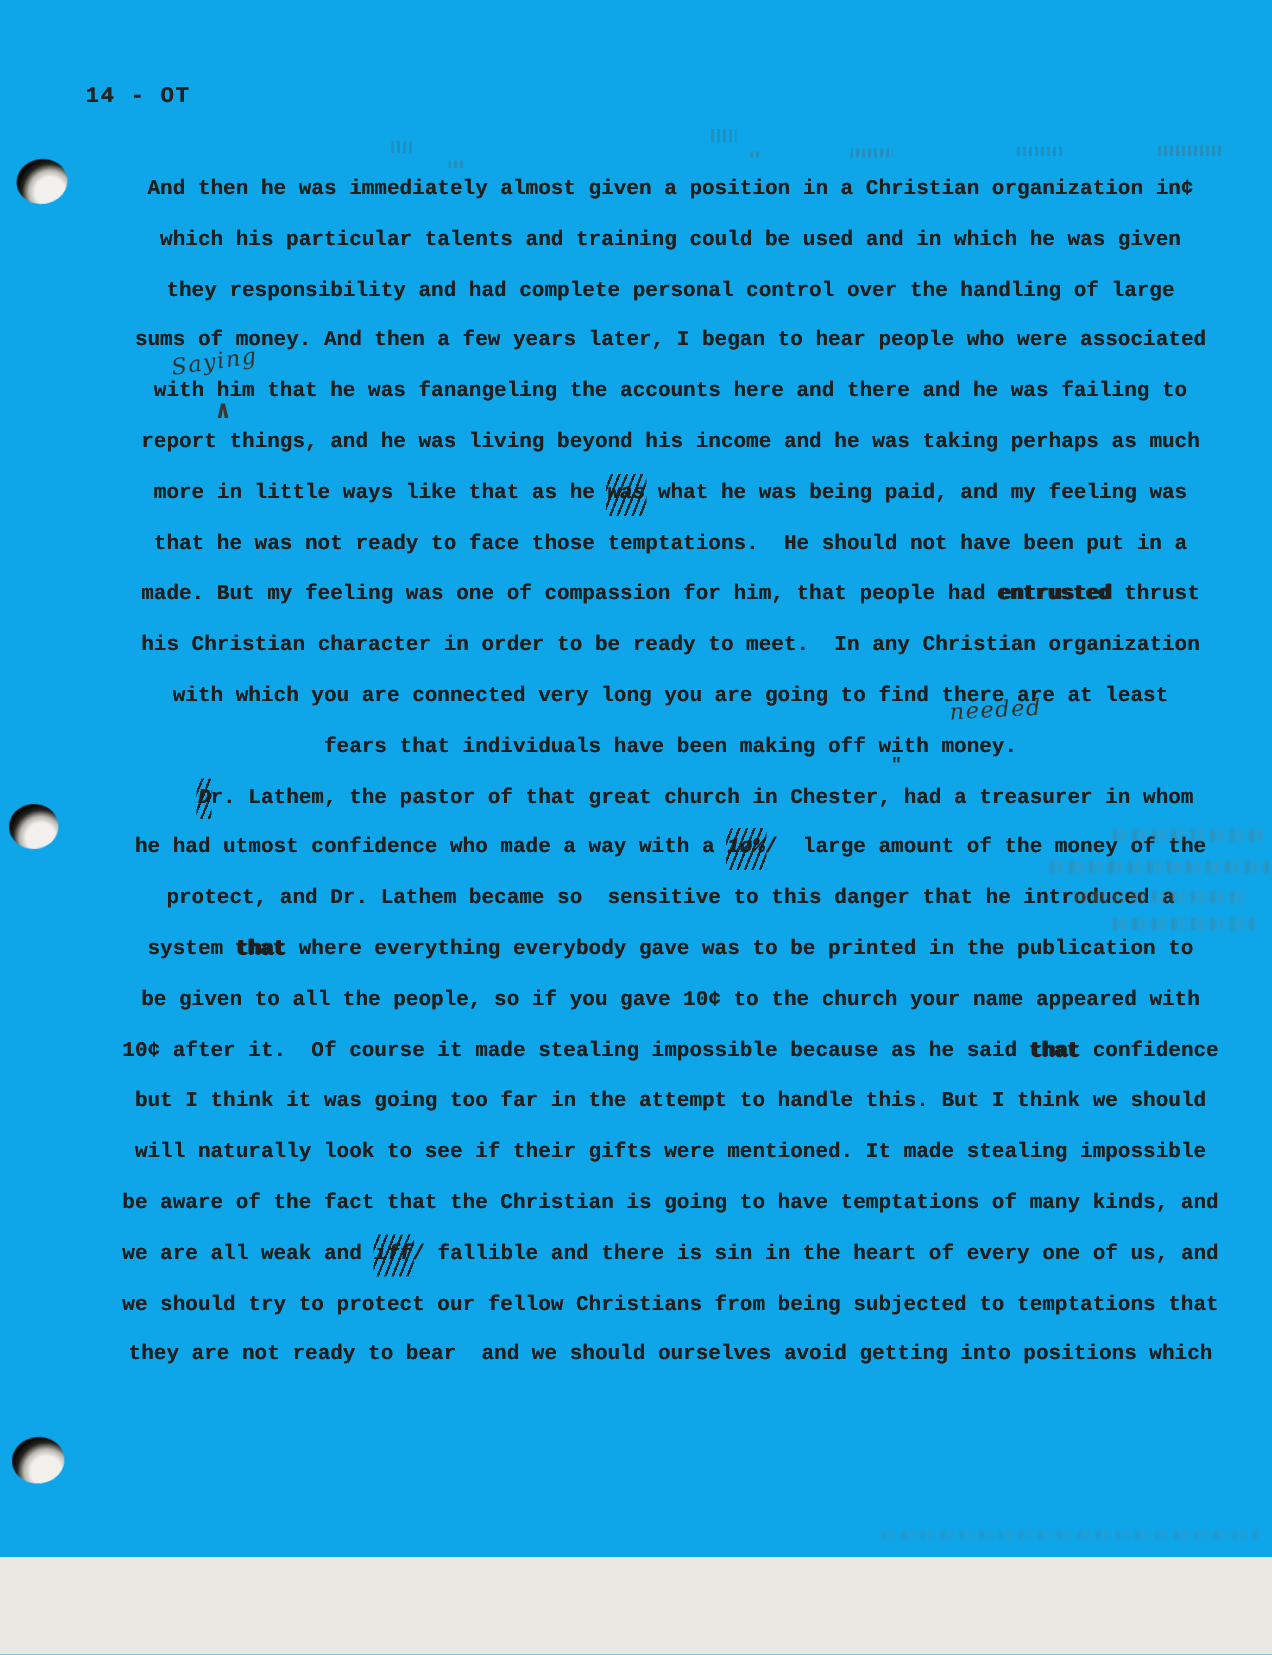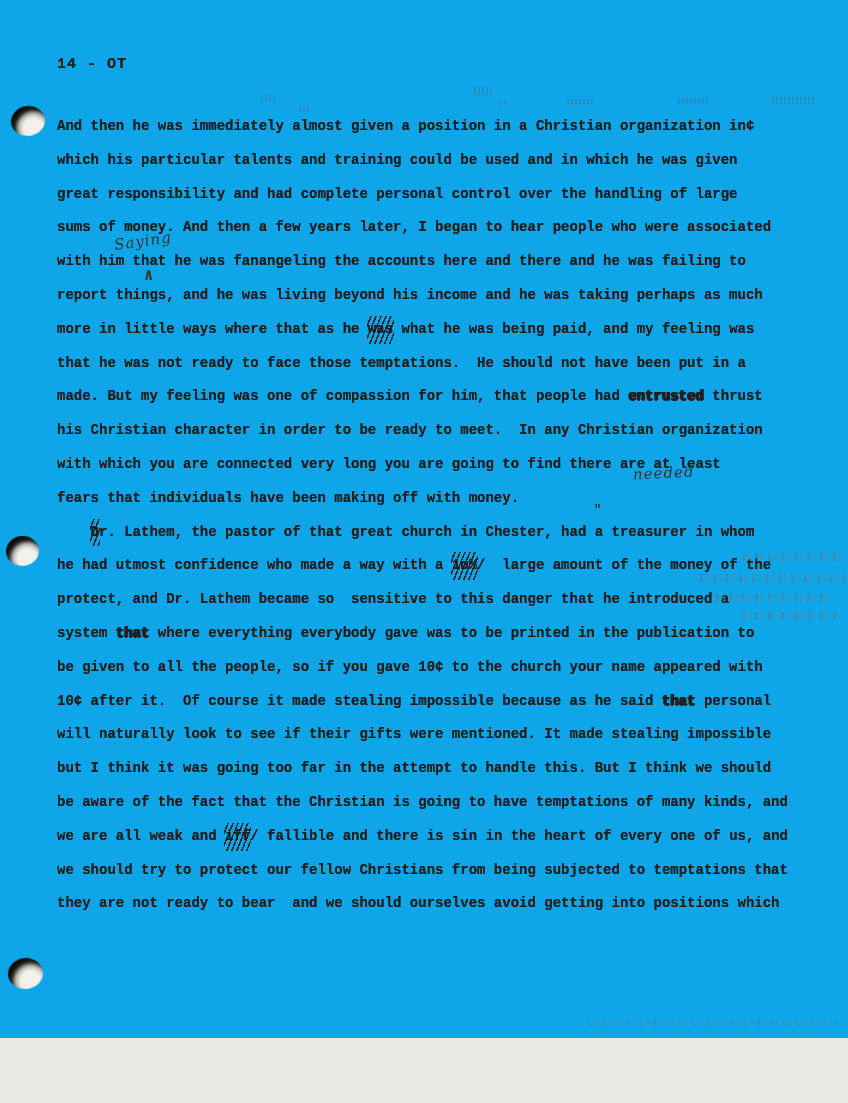--- a/index.html
+++ b/index.html
@@ -16,28 +16,29 @@
     position:absolute;left:57px;top:56px;
     font-size:15px;font-weight:700;letter-spacing:1px;
     color:#232220;
     text-shadow:0 0 .4px #232220;
   }
   .typed{
     position:absolute;left:57px;top:110px;width:780px;
     font-size:14px;font-weight:700;
     line-height:33.8px;
     text-shadow:0 0 .4px rgba(25,24,22,.8);
+    text-align:center;
   }
   .tline{white-space:pre;}
   
   .tline span.o{
     text-shadow:.9px 0 currentColor,-.9px 0 currentColor,0 .6px currentColor;
   }
   
-  .tline span.x{position:relative;display:inline-block;}
+  .tline span.x{position:relative;display:inline-block;font-style:italic;}
   .tline span.x::after{
     content:"";position:absolute;left:-1px;right:-1px;top:3px;bottom:3px;
     background:repeating-linear-gradient(112deg,transparent 0 3px,rgba(28,27,25,.9) 3px 4.6px);
   }
   .hand{
     position:absolute;
     font-family:"DejaVu Serif",serif;font-style:italic;
     color:#35332f;
   }
   .hand.saying{left:114px;top:232px;font-size:15px;transform:rotate(-8deg);letter-spacing:1px;}
@@ -94,38 +95,38 @@
   <div class="speck sp2"></div>
   <div class="speck sp3"></div>
   <div class="speck sp4"></div>
   <div class="speck sp5"></div>
   <div class="speck sp6"></div>
   <div class="speck sp7"></div>
 
   <div class="typed">
       <div class="tline"><span>And then he was immediately almost given a position in a Christian organization in¢</span></div>
       <div class="tline"><span>which his particular talents and training could be used and in which he was given</span></div>
-      <div class="tline"><span>great responsibility and had complete personal control over the handling of large</span></div>
+      <div class="tline"><span>they responsibility and had complete personal control over the handling of large</span></div>
       <div class="tline"><span>sums of money. And then a few years later, I began to hear people who were associated</span></div>
       <div class="tline"><span>with him that he was fanangeling the accounts here and there and he was failing to</span></div>
       <div class="tline"><span>report things, and he was living beyond his income and he was taking perhaps as much</span></div>
-      <div class="tline"><span>more in little ways where that as he </span><span class="x">was</span><span> what he was being paid, and my feeling was</span></div>
+      <div class="tline"><span>more in little ways like that as he </span><span class="x">was</span><span> what he was being paid, and my feeling was</span></div>
       <div class="tline"><span>that he was not ready to face those temptations.  He should not have been put in a</span></div>
       <div class="tline"><span>made. But my feeling was one of compassion for him, that people had </span><span class="o">entrusted</span><span> thrust</span></div>
       <div class="tline"><span>his Christian character in order to be ready to meet.  In any Christian organization</span></div>
       <div class="tline"><span>with which you are connected very long you are going to find there are at least</span></div>
       <div class="tline"><span>fears that individuals have been making off with money.</span></div>
       <div class="tline"><span>    </span><span class="x">D</span><span>r. Lathem, the pastor of that great church in Chester, had a treasurer in whom</span></div>
       <div class="tline"><span>he had utmost confidence who made a way with a </span><span class="x">1ø%</span><span>/  large amount of the money of the</span></div>
       <div class="tline"><span>protect, and Dr. Lathem became so  sensitive to this danger that he introduced a</span></div>
       <div class="tline"><span>system </span><span class="o">that</span><span> where everything everybody gave was to be printed in the publication to</span></div>
       <div class="tline"><span>be given to all the people, so if you gave 10¢ to the church your name appeared with</span></div>
-      <div class="tline"><span>10¢ after it.  Of course it made stealing impossible because as he said </span><span class="o">that</span><span> personal</span></div>
+      <div class="tline"><span>10¢ after it.  Of course it made stealing impossible because as he said </span><span class="o">that</span><span> confidence</span></div>
+      <div class="tline"><span>but I think it was going too far in the attempt to handle this. But I think we should</span></div>
       <div class="tline"><span>will naturally look to see if their gifts were mentioned. It made stealing impossible</span></div>
-      <div class="tline"><span>but I think it was going too far in the attempt to handle this. But I think we should</span></div>
       <div class="tline"><span>be aware of the fact that the Christian is going to have temptations of many kinds, and</span></div>
       <div class="tline"><span>we are all weak and </span><span class="x">iff</span><span>/ fallible and there is sin in the heart of every one of us, and</span></div>
       <div class="tline"><span>we should try to protect our fellow Christians from being subjected to temptations that</span></div>
       <div class="tline"><span>they are not ready to bear  and we should ourselves avoid getting into positions which</span></div>
     </div>
 
   <div class="hand saying">Saying</div>
   <div class="caret">∧</div>
   <div class="hand needed">needed</div>
   <div class="inmark">"</div>

